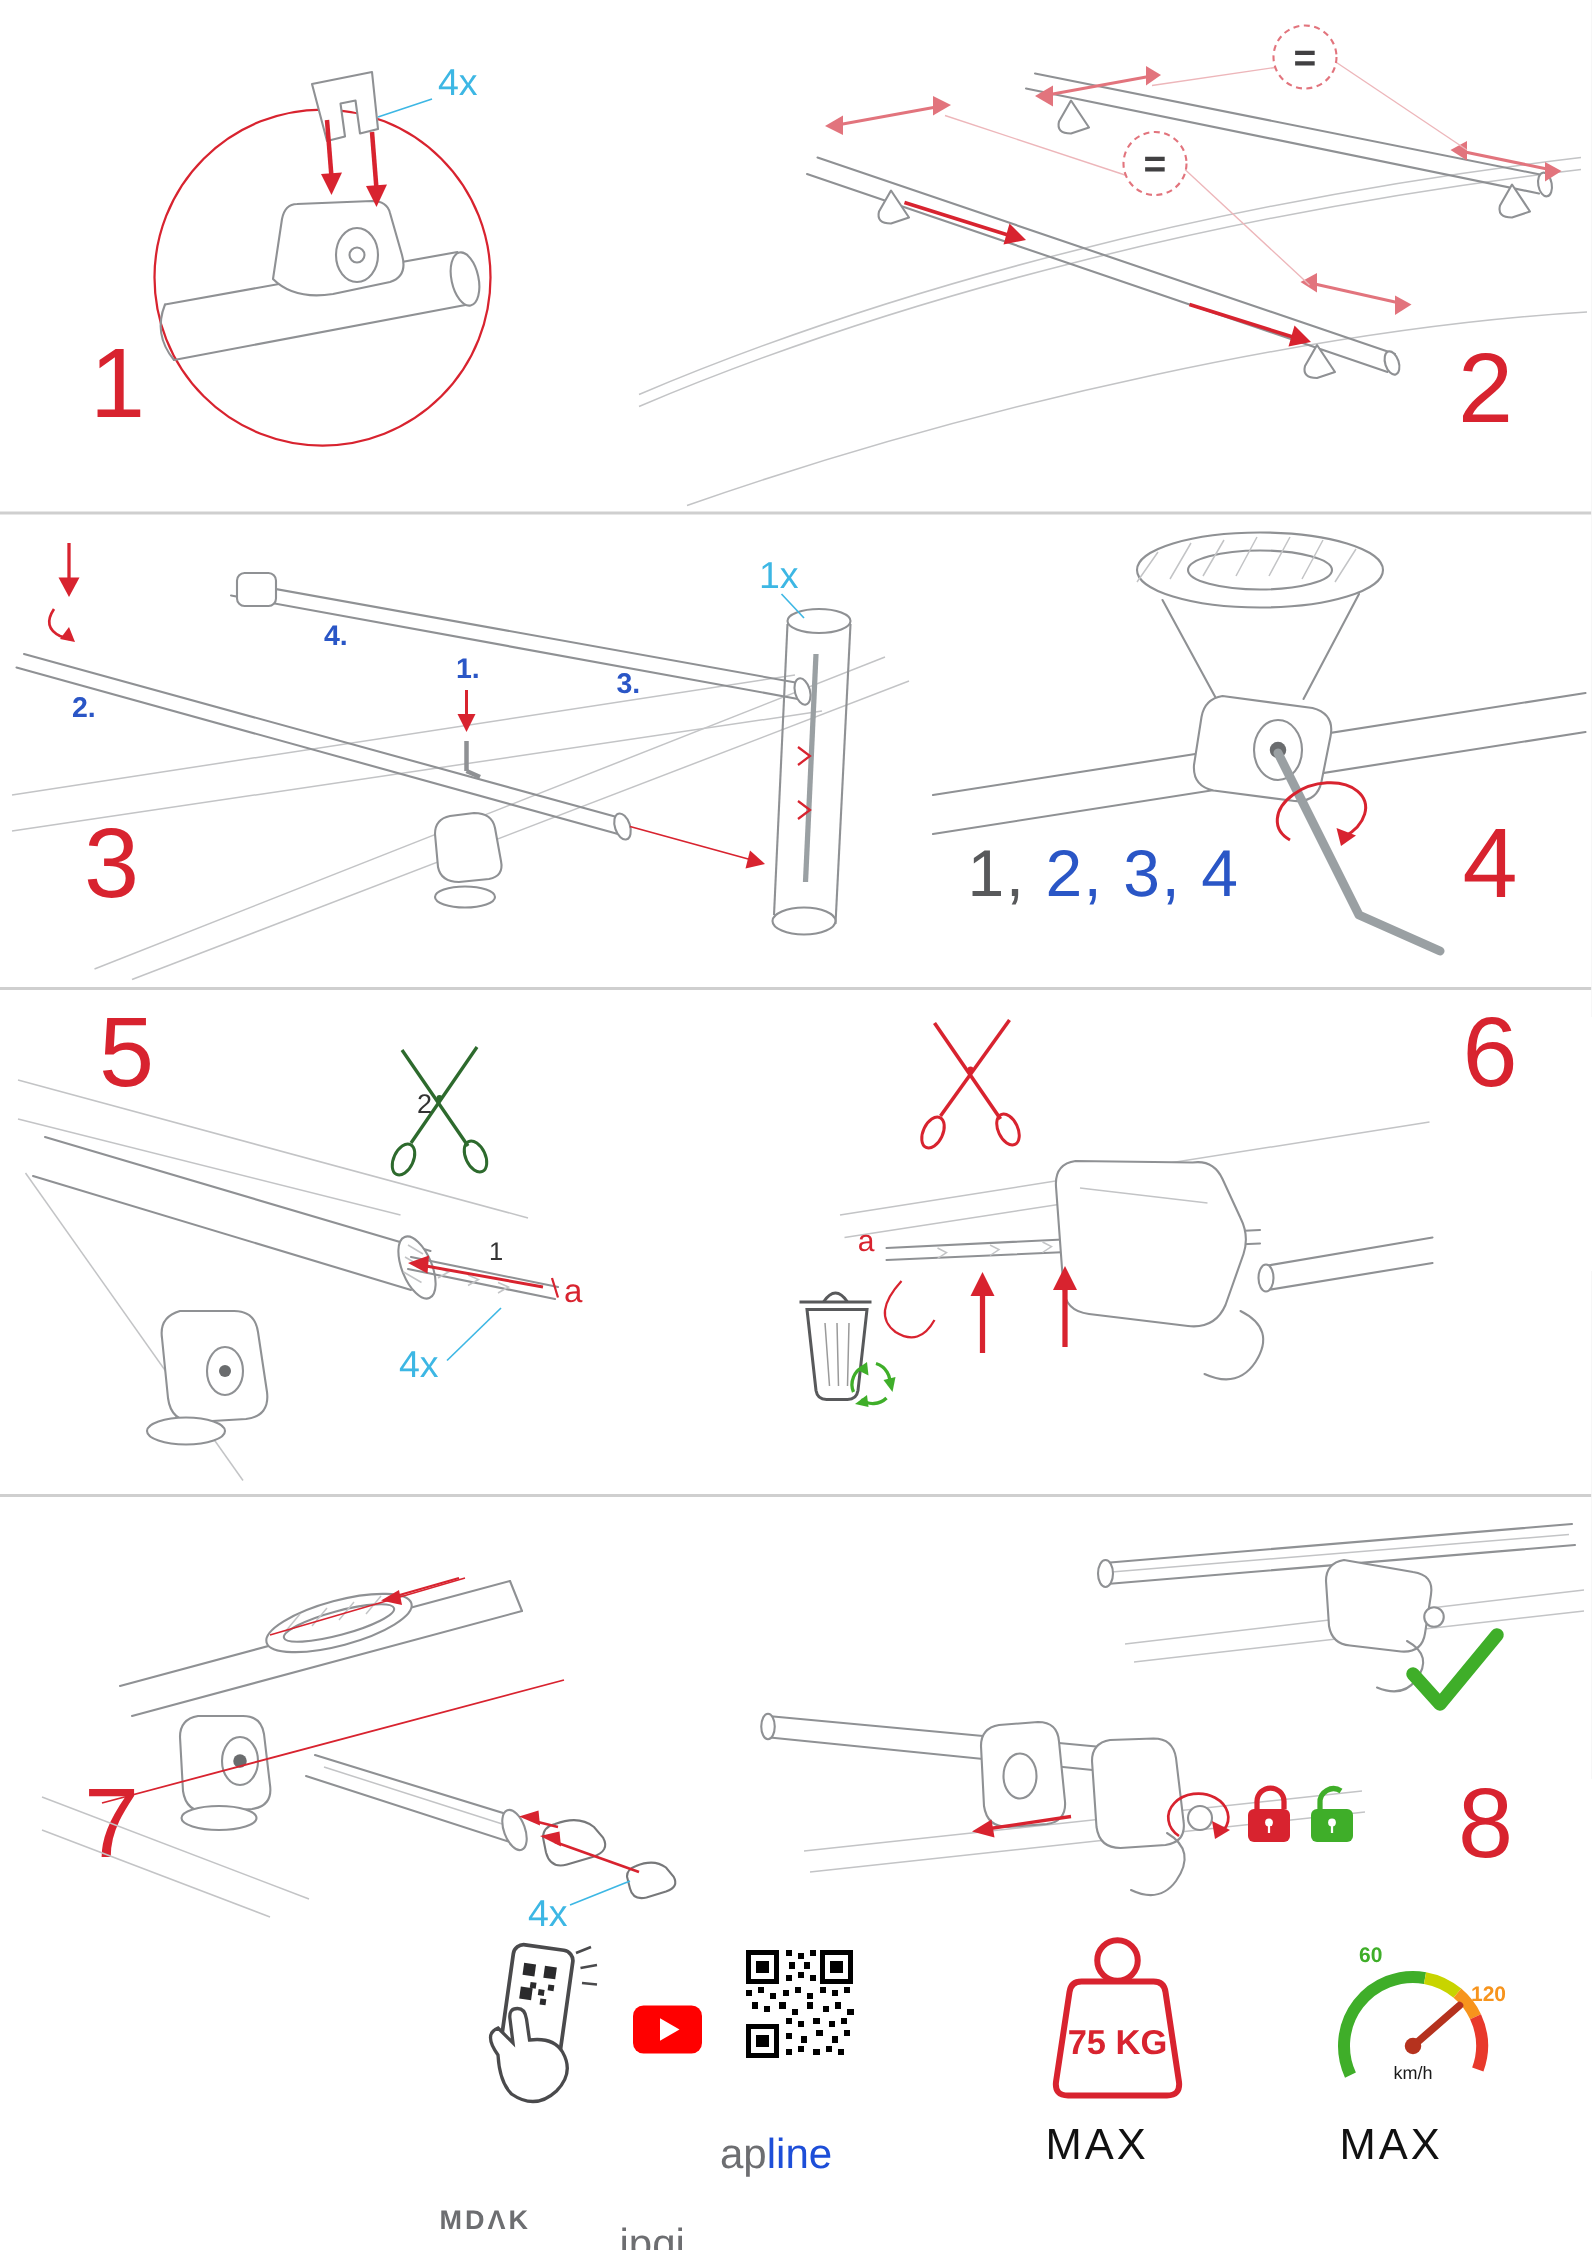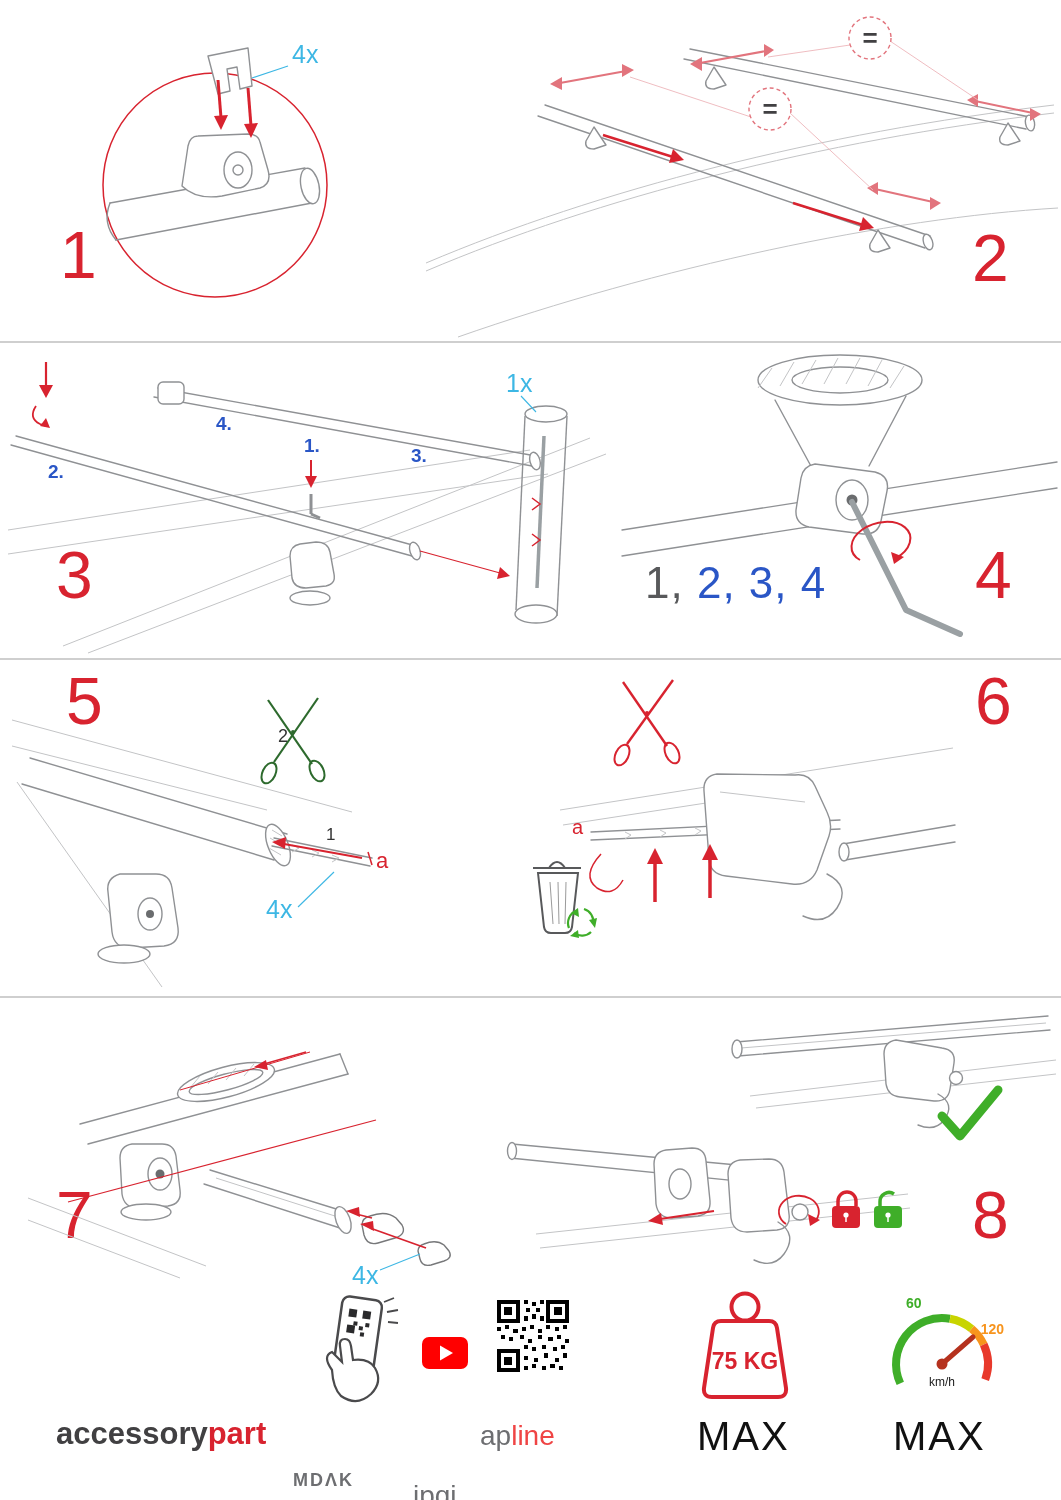--- a/index.html
+++ b/index.html
@@ -21,21 +21,21 @@
   .pinkthin{stroke:#edb6ba;stroke-width:0.9;fill:none}
   .cy{stroke:#3db7e4;stroke-width:1.1;fill:none}
   .t-cyan{fill:#3db7e4;font-size:25px}
   .t-blue{fill:#2a56c6;font-size:19px;font-weight:700}
   .t-red{fill:#d8232f}
   .t-dark{fill:#414042}
   .brand{position:absolute;color:#2b2262;font-size:48px;font-weight:600;letter-spacing:1px}
   .brandsub{position:absolute;font-size:31px;font-weight:700;color:#414042}
   .brandsub .r{color:#d8232f}
   .logo{position:absolute;color:#6d6e71}
-  .max{position:absolute;font-size:40px;color:#111;font-weight:500;letter-spacing:2px}
+  .max{position:absolute;font-size:29px;color:#111;font-weight:500;letter-spacing:2px}
 </style>
 </head>
 <body>
 
 <div class="page">
 
   <div class="sep" style="top:341px"></div>
   <div class="sep" style="top:658px"></div>
   <div class="sep" style="top:996px"></div>
 
@@ -382,23 +382,20 @@
       <line x1="338" y1="219" x2="338" y2="224" stroke="#fff" stroke-width="1.5"></line>
     </g>
     <g>
       <path d="M372,208 v-4 a9,9 0 0 1 14,-8" stroke="#3fae29" stroke-width="3.5" fill="none"></path>
       <rect x="366" y="208" width="28" height="22" rx="4" fill="#3fae29"></rect>
       <circle cx="380" cy="217" r="2.6" fill="#fff"></circle>
       <line x1="380" y1="219" x2="380" y2="224" stroke="#fff" stroke-width="1.5"></line>
     </g>
   </svg>
 
-  <div class="brandsub" style="left:56px;top:1416px">
-    <span>accessory</span><span class="r">part</span>
-  </div>
 
   <svg class="ficon" style="left:312px;top:1296px" width="95" height="105" viewBox="0 0 95 105">
     <g transform="rotate(8 46 38)">
       <rect x="26" y="2" width="40" height="72" rx="7" stroke="#4a4a4c" stroke-width="2.5" fill="#fff"></rect>
       <rect x="34" y="14" width="8" height="8" fill="#2a2a2c"></rect>
         <rect x="48" y="14" width="8" height="8" fill="#2a2a2c"></rect>
       <rect x="34" y="30" width="8" height="8" fill="#2a2a2c"></rect>
         <rect x="46" y="30" width="4" height="4" fill="#2a2a2c"></rect>
       <rect x="52" y="26" width="4" height="4" fill="#2a2a2c"></rect>
         <rect x="40" y="26" width="4" height="4" fill="#2a2a2c"></rect>
@@ -428,21 +425,21 @@
         <rect x="7" y="7" width="8" height="8" fill="#000"></rect>
     </g>
     <g transform="translate(0,48)">
       <rect x="0" y="0" width="22" height="22" fill="#000"></rect>
         <rect x="3.5" y="3.5" width="15" height="15" fill="#fff"></rect>
         <rect x="7" y="7" width="8" height="8" fill="#000"></rect>
     </g>
     <path fill="#000" d="M26,0h4v4h-4z M34,2h4v4h-4z M42,0h4v4h-4z M28,8h4v4h-4z M38,8h4v4h-4z M26,16h4v4h-4z M34,14h4v4h-4z M42,16h4v4h-4z M0,26h4v4h-4z M8,24h4v4h-4z M16,28h4v4h-4z M24,26h4v4h-4z M32,24h4v4h-4z M40,28h4v4h-4z M48,24h4v4h-4z M56,26h4v4h-4z M64,24h4v4h-4z M4,34h4v4h-4z M12,36h4v4h-4z M22,34h4v4h-4z M30,38h4v4h-4z M40,34h4v4h-4z M50,36h4v4h-4z M58,34h4v4h-4z M66,38h4v4h-4z M26,44h4v4h-4z M34,46h4v4h-4z M44,44h4v4h-4z M54,46h4v4h-4z M62,44h4v4h-4z M26,54h4v4h-4z M36,56h4v4h-4z M46,52h4v4h-4z M56,56h4v4h-4z M64,52h4v4h-4z M26,64h4v4h-4z M34,62h4v4h-4z M44,64h4v4h-4z M52,62h4v4h-4z M60,64h4v4h-4z"></path>
   </svg>
   <div class="logo" style="left:480px;top:1420px;font-size:28px">
-    <span>ap</span><span style="color:#ef4444">line</span>
+    <span>ap</span><span style="color:#1d4ed8">line</span>
   </div>
 
   <svg class="ficon" style="left:683px;top:1288px" width="125" height="122" viewBox="0 0 125 122">
     <circle cx="62" cy="19" r="13.5" stroke="#d8232f" stroke-width="4" fill="none"></circle>
     <path d="M38,33 h48 q7,0 8,7 l9,60 q1,9 -8,9 H29 q-9,0 -8,-9 l9,-60 q1,-7 8,-7 z" stroke="#d8232f" stroke-width="4" fill="#fff" stroke-linejoin="round"></path>
     <text x="62" y="81" text-anchor="middle" font-size="23" font-weight="600" fill="#d8232f">75 KG</text>
   </svg>
   <div class="max" style="left:697px;top:1414px">MAX</div>
 
   <svg class="ficon" style="left:880px;top:1288px" width="125" height="122" viewBox="0 0 125 122">

